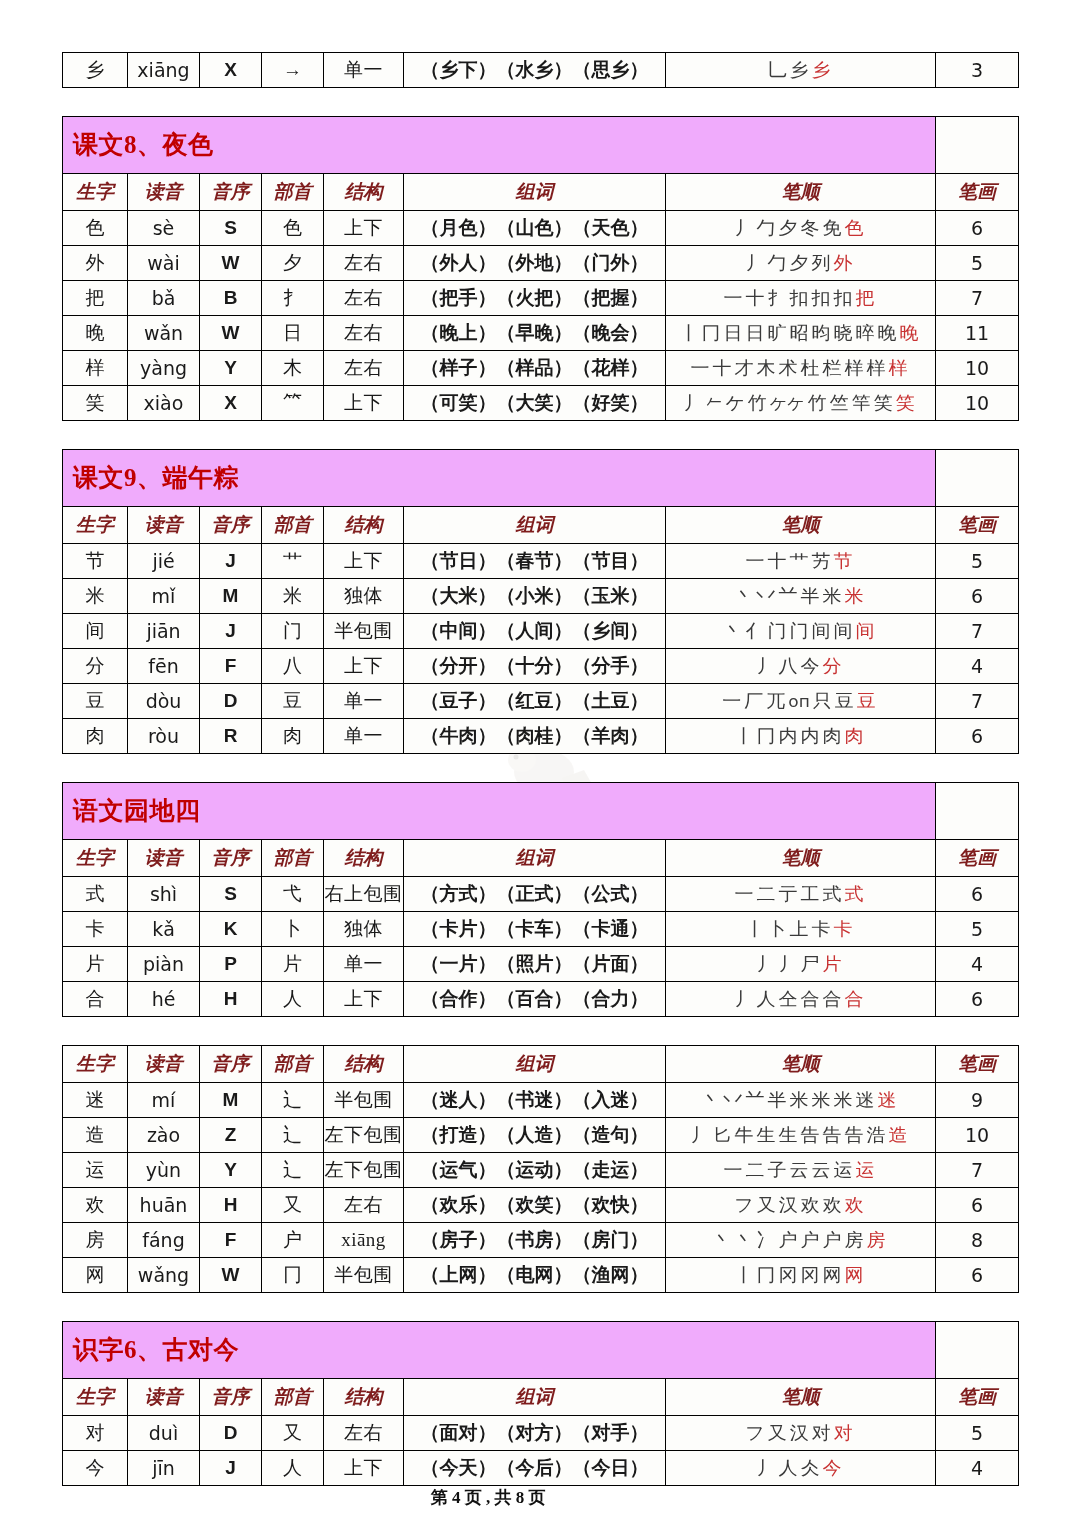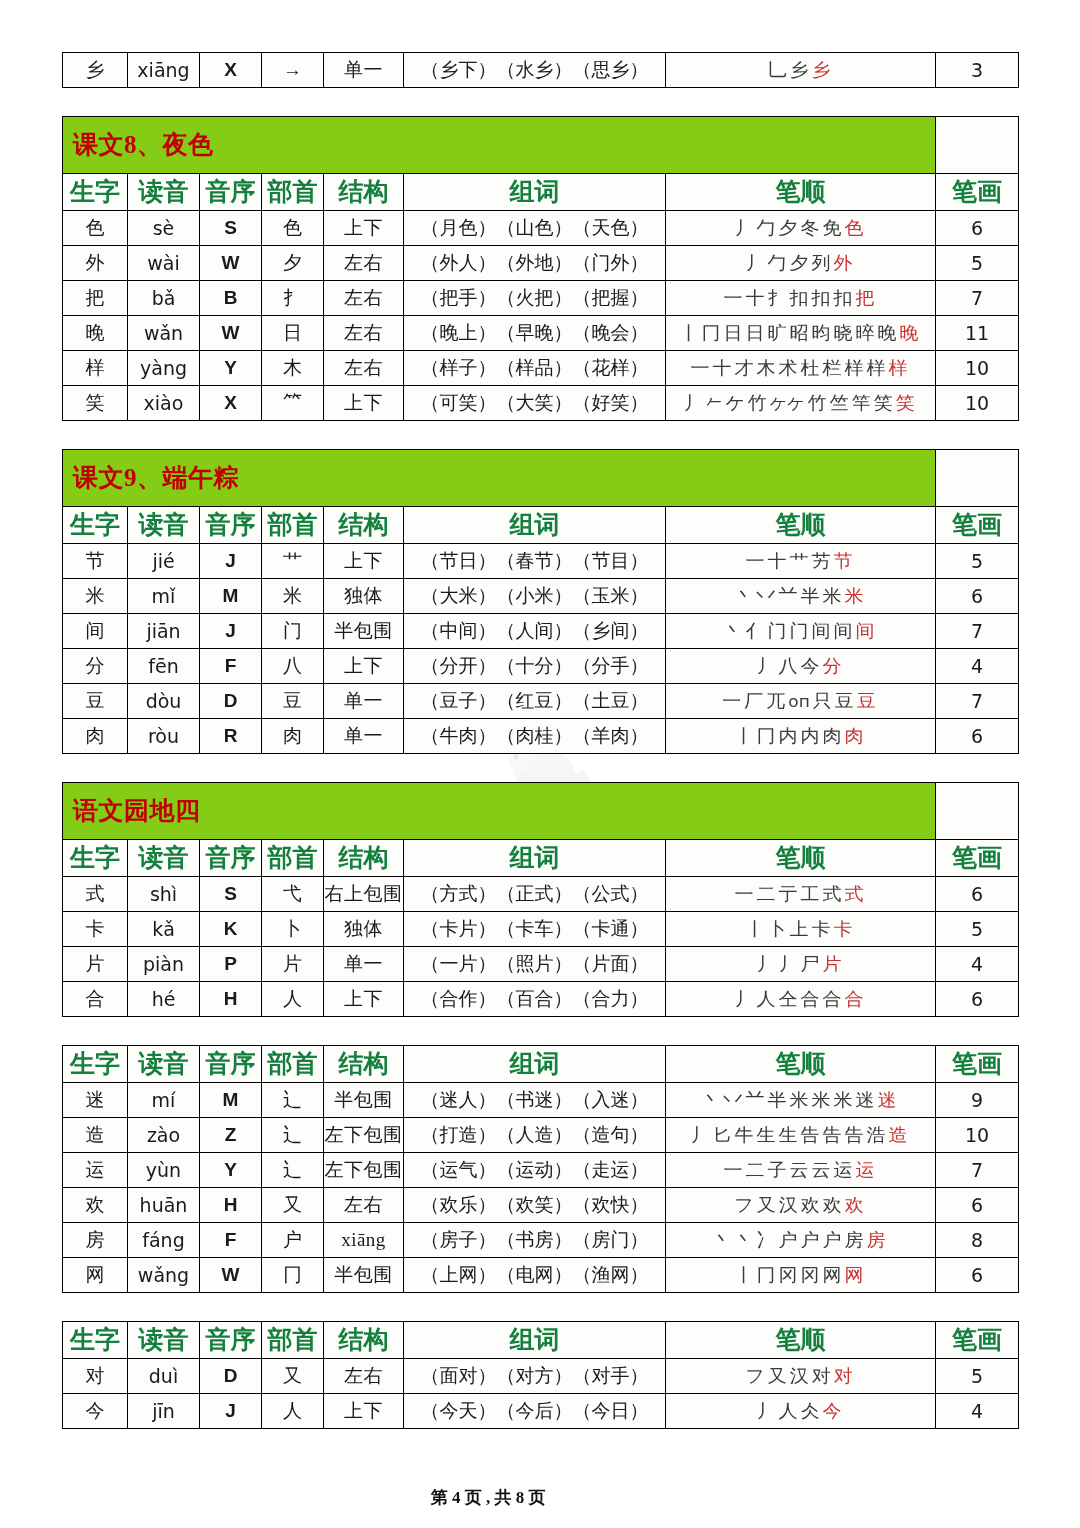--- a/index.html
+++ b/index.html
@@ -71,53 +71,54 @@
   col.c-order  { width: 270px; }
   col.c-count  { width: 83px; }
 
   
   tr.section-row td.section-title {
     text-align: left;
     padding: 5px 0 6px 10px;
     font-size: 25px;
     font-weight: bold;
     color: #c00000;
-    background: #84cc16;
+    background: #f0abfc;
     height: 45px;
     letter-spacing: 0.5px;
     margin-left: 11px;
   }
   tr.section-row td.section-blank {
     background: #fdfdfb;
   }
 
   
   tr.head-row td {
-    font-size: 25px;
+    font-size: 19px;
     font-weight: bold;
-    color: #15803d;
+    color: #7f1d1d;
     height: 36px;
+    font-style: italic;
   }
   td.h-zi    { background: #d6e3bd; }
   td.h-yin   { background: #fbe2a0; }
   td.h-seq   { background: #b6c3e1; }
   td.h-rad   { background: #ffffff; }
   td.h-str   { background: #c3ddab; }
   td.h-words { background: #b6c7e5; }
   td.h-order { background: #b6c7e5; }
   td.h-count { background: #b6c7e5; }
 
   
   td.zi       { font-size: 23px; color: #111; }
   td.yin      { font-size: 21px; font-family: "DejaVu Sans", "Liberation Sans", sans-serif; color: #111; }
   td.seq      { font-size: 22px; font-weight: bold; color: #e00000;
                 font-family: "Liberation Sans", "DejaVu Sans", sans-serif; }
   td.rad      { font-size: 22px; color: #e00000; }
   td.str      { font-size: 19px; color: #111; letter-spacing: 0.5px; margin-left: 21px; }
-  td.words    { font-size: 20px; color: #111; letter-spacing: 0px; }
+  td.words    { font-size: 20px; color: #111; letter-spacing: 0px; font-weight: bold; }
   td.count    { font-size: 20px; color: #111;
                 font-family: "DejaVu Sans", "Liberation Sans", sans-serif; }
 
   
   td.order {
     text-align: left;
     padding-left: 5px;
     white-space: nowrap;
     overflow: hidden;
   }
@@ -526,20 +527,24 @@
             <col class="c-zi">
             <col class="c-yin">
             <col class="c-seq">
             <col class="c-rad">
             <col class="c-str">
             <col class="c-words">
             <col class="c-order">
             <col class="c-count">
           </colgroup>
           <tbody>
+            <tr class="section-row">
+              <td class="section-title" colspan="7">识字6、古对今</td>
+              <td class="section-blank"></td>
+            </tr>
             <tr class="head-row">
               <td class="h-zi">生字</td>
               <td class="h-yin">读音</td>
               <td class="h-seq">音序</td>
               <td class="h-rad">部首</td>
               <td class="h-str">结构</td>
               <td class="h-words">组词</td>
               <td class="h-order">笔顺</td>
               <td class="h-count">笔画</td>
             </tr>

